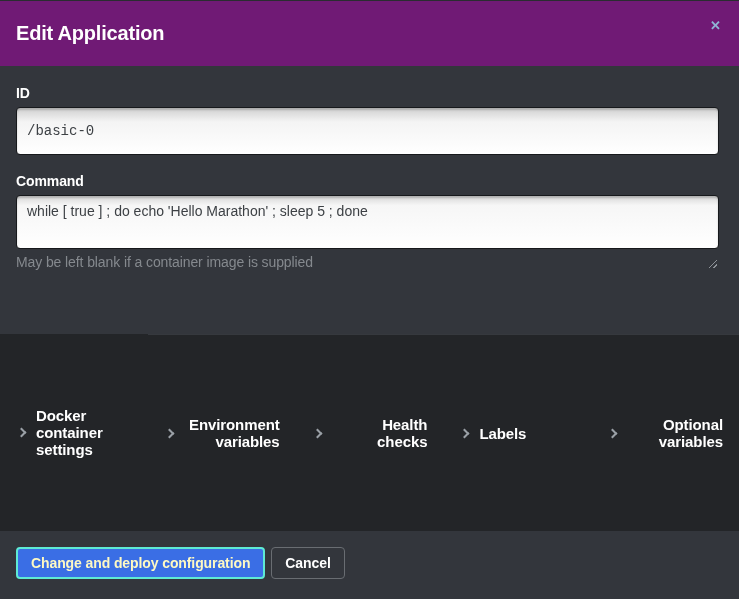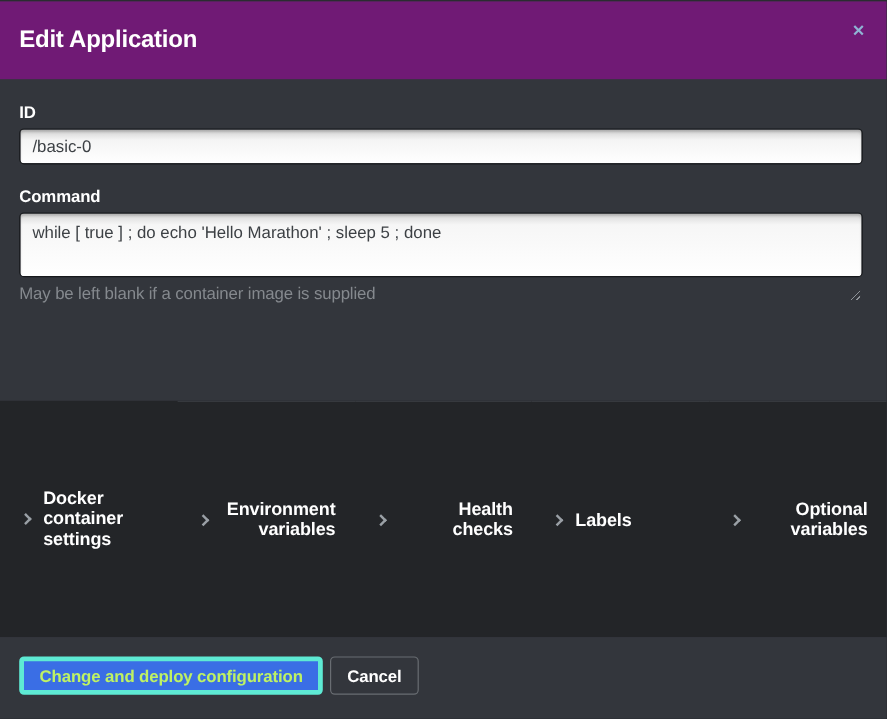--- a/index.html
+++ b/index.html
@@ -42,27 +42,27 @@
     padding: 20px 20px 16px 16px;
     overflow: hidden;
   }
   .field-label {
     display: block;
     color: #ffffff; font-size: 14px; font-weight: 700;
     line-height: 15px; margin-bottom: 6px;
     letter-spacing: -0.1px;
   }
   .text-input {
-    width: 100%; height: 30px;
+    width: 100%; height: 48px;
     border: 1px solid #17191c; border-radius: 4px;
     background: linear-gradient(to bottom, #cfcfcf 0%, #f4f4f4 30%, #ffffff 100%);
     box-shadow: inset 0 2px 2px rgba(0,0,0,0.18);
     color: #3d4145; font-size: 14px;
     padding: 0 10px;
-    font-family: Liberation Sans, sans-serif;
+    font-family: Liberation Mono, monospace;
     outline: none;
   }
   .grid4 {
     display: grid;
     grid-template-columns: repeat(4, 1fr);
     column-gap: 16px;
     margin-top: 20px;
   }
   .command-group { margin-top: 19px; position: relative; }
   .command-textarea {
@@ -123,22 +123,22 @@
   }
   .btn {
     height: 32px; padding: 0 13px;
     border-radius: 4px;
     font-size: 14px; font-weight: 700;
     font-family: "Liberation Sans", sans-serif;
     cursor: pointer;
     letter-spacing: -0.1px;
   }
   .btn-primary {
-    background: #3a6ee5; border: 4px solid #5eead4;
-    color: #bef264;
+    background: #3a6ee5; border: 2px solid #5eead4;
+    color: #fef9c3;
   }
   .btn-cancel {
     background: transparent; border: 1px solid #696d72;
     color: #ffffff;
   }
 </style>
 </head>
 <body>
 
 <div class="modal">

